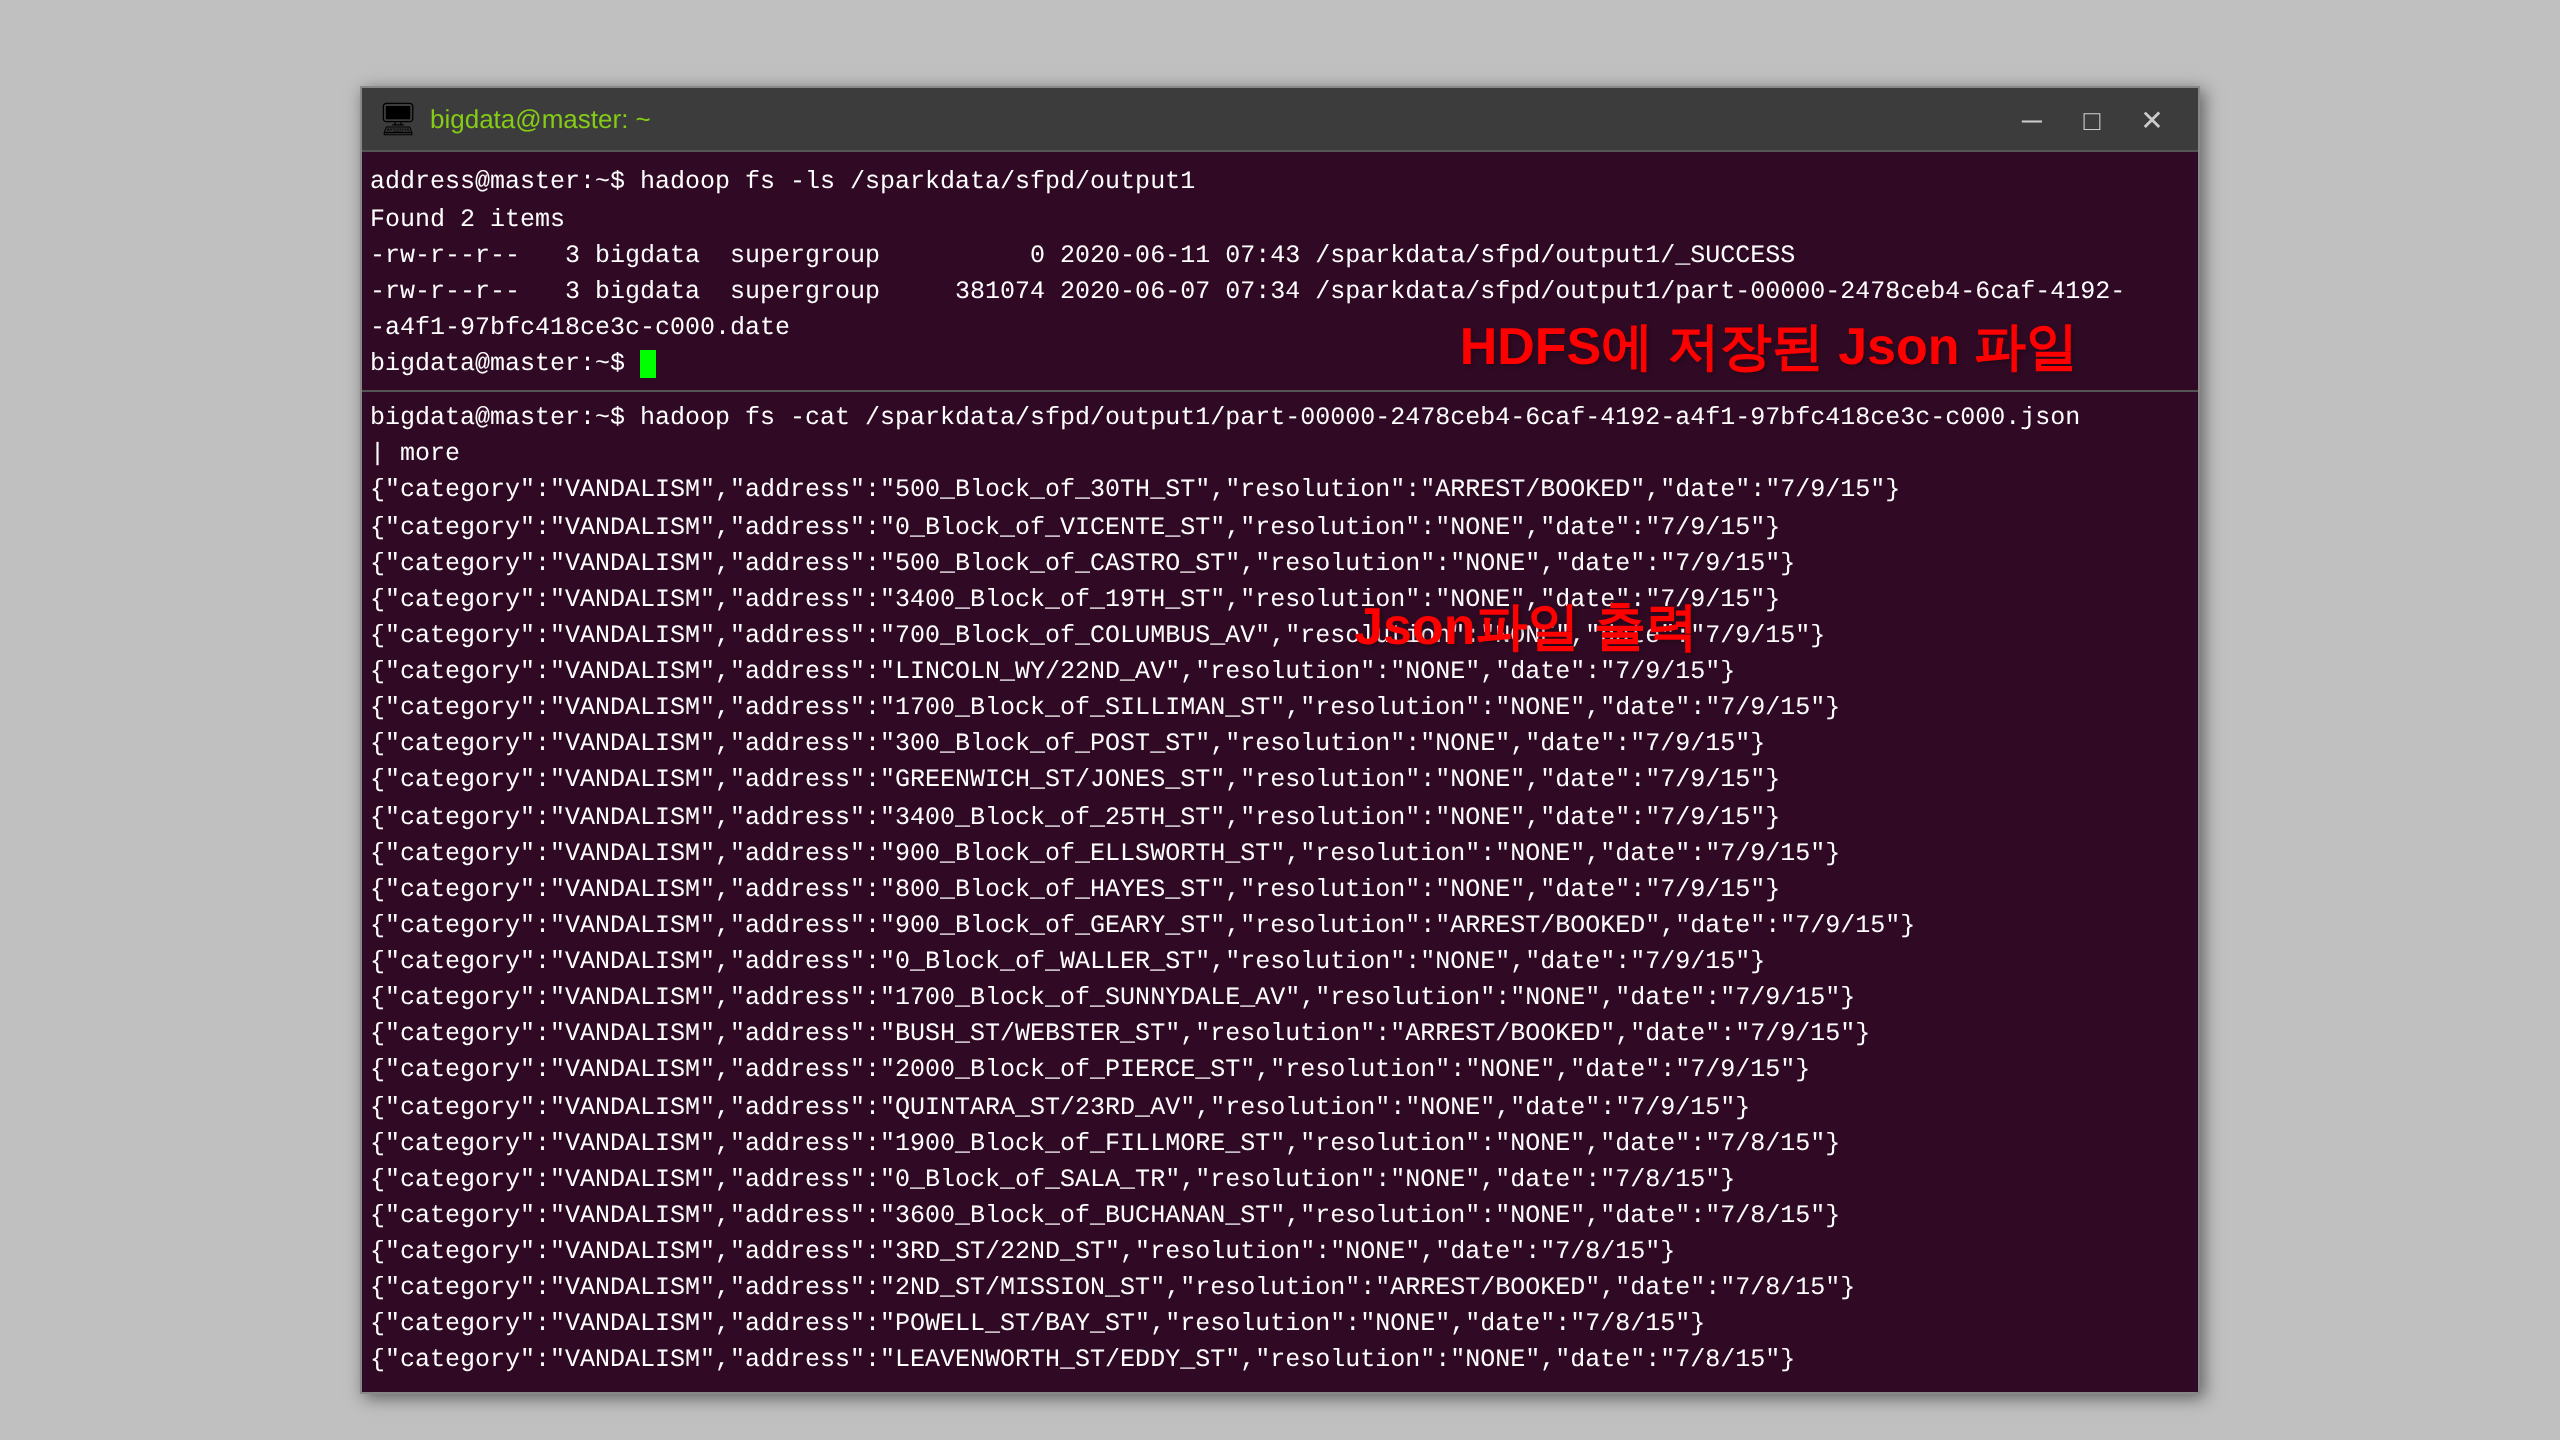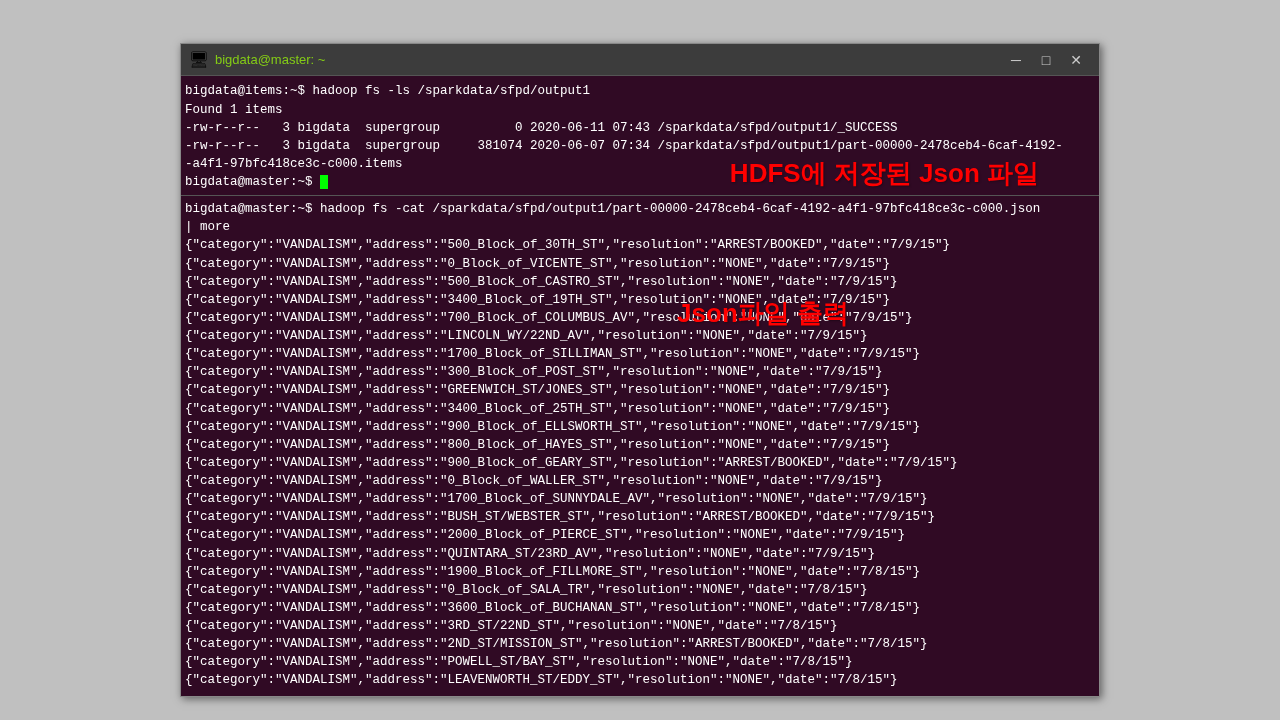--- a/index.html
+++ b/index.html
@@ -126,25 +126,25 @@
     <div class="title-bar-controls">
       <button class="title-btn">─</button>
       <button class="title-btn">□</button>
       <button class="title-btn close">✕</button>
     </div>
   </div>
 
   <div class="terminal-body">
 
     <div class="section section-top">
-      <span class="line">bigdata@items:~$ hadoop fs -ls /sparkdata/sfpd/output1</span>
-      <span class="line">Found 1 items</span>
+      <span class="line">address@master:~$ hadoop fs -ls /sparkdata/sfpd/output1</span>
+      <span class="line">Found 2 items</span>
       <span class="line">-rw-r--r--   3 bigdata  supergroup          0 2020-06-11 07:43 /sparkdata/sfpd/output1/_SUCCESS</span>
       <span class="line">-rw-r--r--   3 bigdata  supergroup     381074 2020-06-07 07:34 /sparkdata/sfpd/output1/part-00000-2478ceb4-6caf-4192-</span>
-      <span class="line">-a4f1-97bfc418ce3c-c000.items</span>
+      <span class="line">-a4f1-97bfc418ce3c-c000.date</span>
       <span class="line"><span>bigdata@master:~$ </span><span class="cursor"></span></span>
     </div>
 
     <div class="section">
       <span class="line">bigdata@master:~$ hadoop fs -cat /sparkdata/sfpd/output1/part-00000-2478ceb4-6caf-4192-a4f1-97bfc418ce3c-c000.json</span>
       <span class="line">| more</span>
       <div id="data-lines-container">
           <span class="line">{"category":"VANDALISM","address":"500_Block_of_30TH_ST","resolution":"ARREST/BOOKED","date":"7/9/15"}</span>
           <span class="line">{"category":"VANDALISM","address":"0_Block_of_VICENTE_ST","resolution":"NONE","date":"7/9/15"}</span>
           <span class="line">{"category":"VANDALISM","address":"500_Block_of_CASTRO_ST","resolution":"NONE","date":"7/9/15"}</span>

